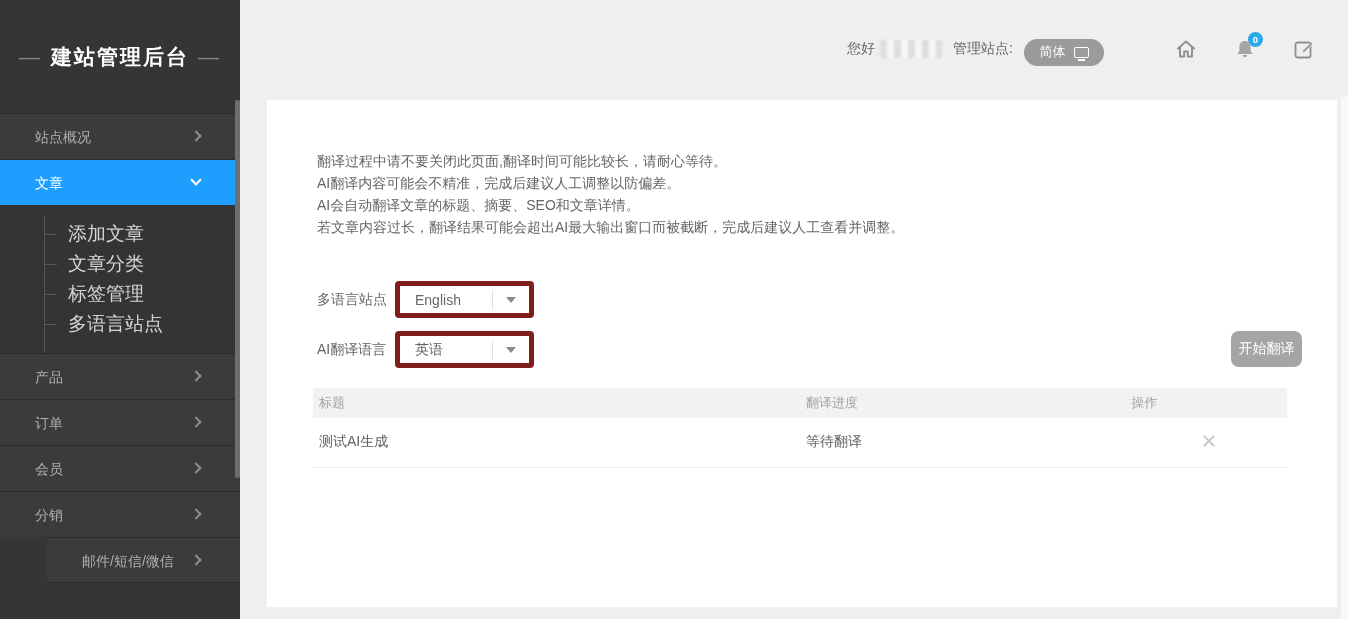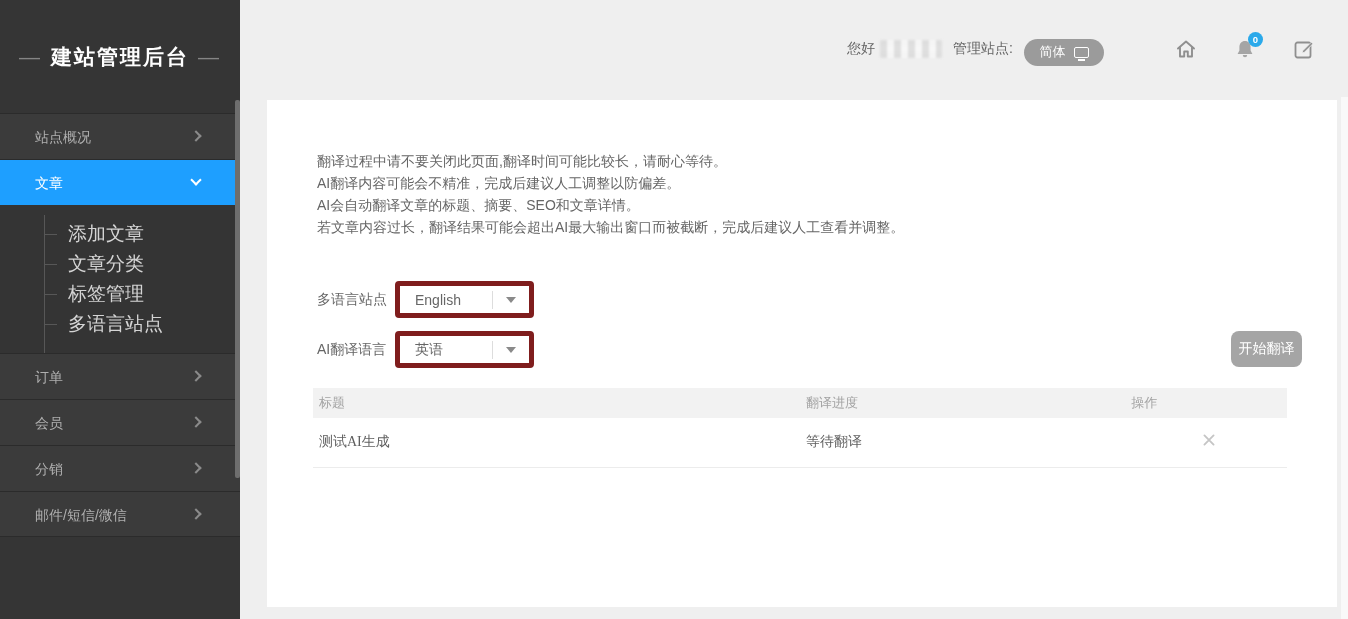--- a/index.html
+++ b/index.html
@@ -10,21 +10,21 @@
   }
 
   
   .sidebar { position:absolute; left:0; top:0; width:240px; height:619px; background:#353535; overflow:hidden; }
   .side-title { height:113px; display:flex; align-items:center; justify-content:center;
     color:#fff; font-size:21px; font-weight:bold; letter-spacing:2px; }
   .side-title .dash { color:#858585; font-weight:normal; margin:0 9px; }
   .m-item { position:relative; height:46px; line-height:46px; padding-left:35px;
     font-size:14px; color:#afafaf; background:#3b3b3b; border-top:1px solid #2b2b2b; cursor:pointer; }
   .m-item.active { background:#1e9fff; color:#fff; }
-  .m-item.last { border-bottom:1px solid #2b2b2b; }
+  .m-item.last { border-bottom:1px solid #2b2b2b;margin-left:47px; }
   .chev { position:absolute; right:40px; top:18px; width:8px; height:8px;
     border-top:2px solid #8b8b8b; border-right:2px solid #8b8b8b; }
   .chev.r { transform:rotate(45deg); }
   .chev.d { transform:rotate(135deg); border-color:#fff; top:16px; }
   .submenu { position:relative; background:#343434; padding:14px 0; }
   .tree { position:absolute; left:44px; top:10px; width:1px; height:140px; background:#575757; }
   .s-item { position:relative; height:30px; line-height:30px; padding-left:68px;
     font-size:19px; color:#d4d4d4; cursor:pointer; }
   .s-item::before { content:""; position:absolute; left:44px; top:15px; width:13px; height:1px; background:#575757; }
   .side-scroll { position:absolute; right:0; top:100px; width:5px; height:378px; background:#6e6e6e; border-radius:2px; }
@@ -59,21 +59,21 @@
   .sel { width:139px; height:37px; border:5px solid #7f1d1d; border-radius:4px;
     display:flex; align-items:center; background:#fff; cursor:pointer; }
   .sel-text { flex:1; padding-left:15px; font-size:14px; color:#666; }
   .sel-div { width:1px; height:18px; background:#ddd; }
   .sel-caret-zone { width:36px; display:flex; align-items:center; justify-content:center; }
   .caret { width:0; height:0; border-left:5px solid transparent; border-right:5px solid transparent;
     border-top:6px solid #8a8a8a; }
   .start-btn { position:absolute; left:937px; top:231px; width:71px; height:36px;
     background:#a5a5a5; color:#fff; font-size:14px; border:none; border-radius:8px; cursor:pointer;
     font-family:inherit;margin-left:27px; }
-  .tbl { position:absolute; left:46px; top:288px; width:974px; border-collapse:collapse; table-layout:fixed;font-family:Liberation Serif, serif; }
+  .tbl { position:absolute; left:46px; top:288px; width:974px; border-collapse:collapse; table-layout:fixed; }
   .tbl th { height:30px; background:#f2f2f2; font-weight:normal; font-size:13px; color:#a3a3a3;
     text-align:left; padding-left:6px; }
   .tbl td { height:49px; font-size:14px; color:#5f5f5f; padding-left:6px;
     border-bottom:1px solid #ececec; }
   .col-title { width:50%; } .col-progress { width:34%; } .col-action { width:16%; }
   .th-action, .td-action { text-align:center; padding-left:0 !important; }
   .close-btn { display:inline-block; cursor:pointer; line-height:0; }
 
   .content-scroll { position:absolute; right:0; top:97px; width:7px; height:522px; background:#f9f9f9; }
 </style>
@@ -94,20 +94,24 @@
     <div class="m-item active">
       <span>文章</span>
       <i class="chev d"></i>
     </div>
     <div class="submenu">
       <div class="tree"></div>
       <div class="s-item">添加文章</div>
       <div class="s-item">文章分类</div>
       <div class="s-item">标签管理</div>
       <div class="s-item">多语言站点</div>
+    </div>
+    <div class="m-item">
+      <span>产品</span>
+      <i class="chev r"></i>
     </div>
     <div class="m-item">
       <span>订单</span>
       <i class="chev r"></i>
     </div>
     <div class="m-item">
       <span>会员</span>
       <i class="chev r"></i>
     </div>
     <div class="m-item">

